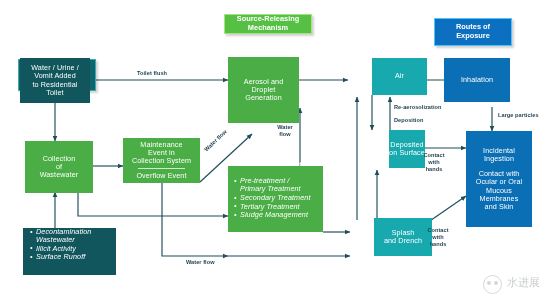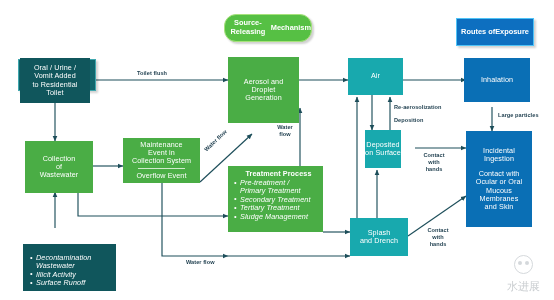--- a/index.html
+++ b/index.html
@@ -9,21 +9,21 @@
 
   
   .node{position:absolute;box-sizing:border-box;display:flex;
         flex-direction:column;align-items:center;justify-content:center;
         text-align:center;color:#ffffff;line-height:1.12;
         font-size:7.2px;letter-spacing:.1px;}
   .node.bullets{align-items:flex-start;text-align:left;}
 
   .dark   {background:#10565c;}
   .green  {background:#4aad45;}
-  .teal   {background:#18a9ae;}
+  .teal   {background:#18a9ae;margin-left:24px;}
   .blue   {background:#0a6fb5;}
 
   
   .banner{position:absolute;box-sizing:border-box;display:flex;
           align-items:center;justify-content:center;text-align:center;
           color:#fff;font-weight:bold;font-size:7.4px;line-height:1.2;
           box-shadow:2px 2px 2px rgba(0,0,0,.18);}
   .banner.src {background:#10656c;border:1.4px solid #3fa7ae;}
   .banner.mech{background:#56c044;border:1.4px solid #a7e27c;}
   .banner.route{background:#0d6fc0;border:1.4px solid #4fc3f7;}
@@ -39,22 +39,22 @@
 
   
   .lbl{position:absolute;color:#1d3d4d;font-size:5.6px;font-weight:bold;
        white-space:nowrap;line-height:1.22;letter-spacing:.05px;}
   .lbl.c{text-align:center;}
 
   
   #wires{position:absolute;left:0;top:0;width:554px;height:300px;}
 
   
-  #wm{position:absolute;right:14px;bottom:6px;display:flex;align-items:center;
-      gap:5px;opacity:.42;flex-direction:column;}
+  #wm{position:absolute;right:14px;bottom:6px;display:flex;
+      gap:5px;opacity:.42;}
   #wm .mark{width:17px;height:17px;border-radius:50%;border:1px solid #9aa3aa;
             position:relative;}
   #wm .mark:before{content:"";position:absolute;left:3px;top:5px;width:4px;
             height:4px;border-radius:50%;background:#9aa3aa;}
   #wm .mark:after{content:"";position:absolute;right:3px;top:5px;width:4px;
             height:4px;border-radius:50%;background:#9aa3aa;}
   #wm .txt{font-size:11px;color:#7d868d;font-family:"DejaVu Sans",sans-serif;}
 </style>
 </head>
 <body>
@@ -106,44 +106,44 @@
       <path d="M415,148 L466,148"></path>
 
       <path d="M408,236 L466,196"></path>
     </g>
   </svg>
 
   <div class="banner src" style="left:18px;top:19px;width:78px;height:32px;margin-top:40px;">
     <span>Source</span>
   </div>
 
-  <div class="banner mech" style="left:224px;top:14px;width:88px;height:28px;flex-direction:row;border-radius:12px;">
+  <div class="banner mech" style="left:224px;top:14px;width:88px;height:20px;flex-direction:column;">
     <span>Source-Releasing</span>
     <span>Mechanism</span>
   </div>
 
-  <div class="banner route" style="left:456px;top:18px;width:78px;height:28px;flex-direction:row;">
+  <div class="banner route" style="left:434px;top:18px;width:78px;height:28px;flex-direction:column;">
     <span>Routes of</span>
     <span>Exposure</span>
   </div>
 
   <div class="node dark" style="left:20px;top:58px;width:70px;height:45px;">
-    <span>Oral / Urine /</span>
+    <span>Water / Urine /</span>
     <span>Vomit Added</span>
     <span>to Residential</span>
     <span>Toilet</span>
   </div>
 
   <div class="node green" style="left:25px;top:141px;width:68px;height:52px;">
     <span>Collection</span>
     <span>of</span>
     <span>Wastewater</span>
   </div>
 
-  <div class="node dark bullets" style="left:23px;top:228px;width:93px;height:47px;padding:10px 0 0 7px;justify-content:flex-start;margin-top:16px;">
+  <div class="node dark bullets" style="left:23px;top:228px;width:93px;height:47px;padding:0 0 0 7px;justify-content:flex-start;">
     <ul class="blist">
       <li>
         <span>Decontamination</span><br>
         <span style="margin-left:0">Wastewater</span>
       </li>
       <li>Illicit Activity</li>
       <li>Surface Runoff</li>
     </ul>
   </div>
 
@@ -154,21 +154,21 @@
     <span class="divider"></span>
     <span>Overflow Event</span>
   </div>
 
   <div class="node green" style="left:228px;top:57px;width:71px;height:66px;">
     <span>Aerosol and</span>
     <span>Droplet</span>
     <span>Generation</span>
   </div>
 
-  <div class="node green bullets" style="left:228px;top:166px;width:95px;height:66px;padding:4px 0 0 6px;justify-content:flex-start;">
+  <div class="node green bullets" style="left:228px;top:166px;width:95px;height:66px;padding:4px 0 12px 6px;justify-content:flex-end;gap:8px;">
     <span class="btitle">Treatment Process</span>
     <ul class="blist">
       <li>
         <span>Pre-treatment /</span><br>
         <span>Primary Treatment</span>
       </li>
       <li>Secondary Treatment</li>
       <li>Tertiary Treatment</li>
       <li>Sludge Management</li>
     </ul>
@@ -181,21 +181,21 @@
   <div class="node teal" style="left:365px;top:130px;width:36px;height:38px;">
     <span>Deposited</span>
     <span>on Surface</span>
   </div>
 
   <div class="node teal" style="left:350px;top:218px;width:58px;height:38px;">
     <span>Splash</span>
     <span>and Drench</span>
   </div>
 
-  <div class="node blue" style="left:464px;top:58px;width:66px;height:44px;">
+  <div class="node blue" style="left:444px;top:58px;width:66px;height:44px;">
     <span>Inhalation</span>
   </div>
 
   <div class="node blue" style="left:466px;top:131px;width:66px;height:96px;">
     <span>Incidental</span>
     <span>Ingestion</span>
     <span style="height:7px"></span>
     <span>Contact with</span>
     <span>Ocular or Oral</span>
     <span>Mucous</span>

